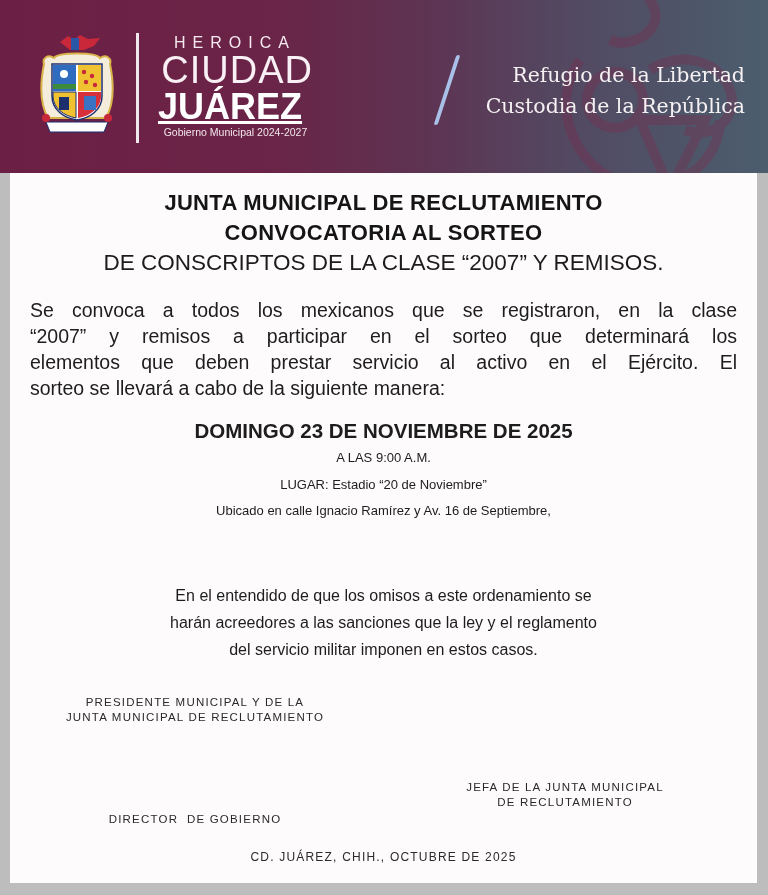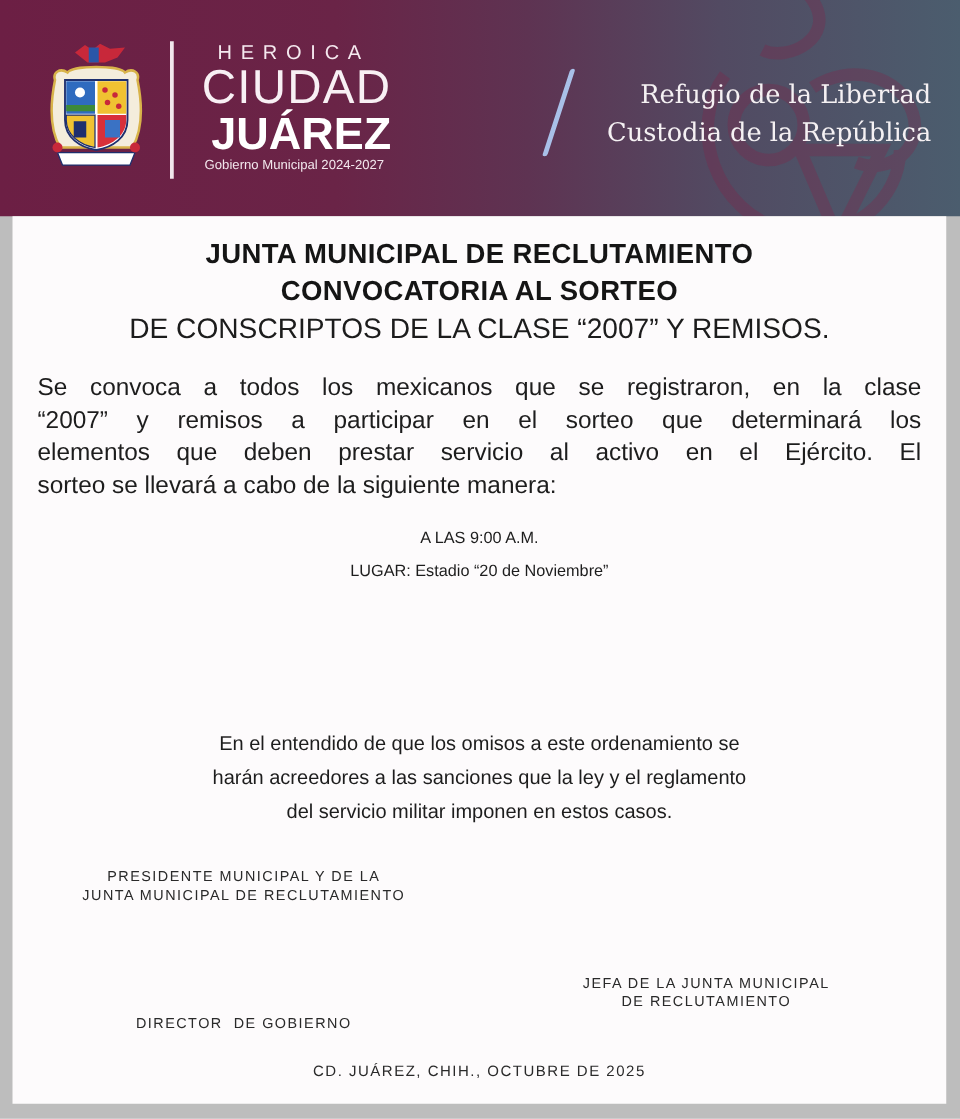--- a/index.html
+++ b/index.html
@@ -25,21 +25,21 @@
     position: absolute; left: 160px; top: 34px; width: 150px;
     text-align: center; color: #f5e9ef; font-size: 16px; letter-spacing: 7px;
   }
   .logo-ciudad {
     position: absolute; left: 158px; top: 50px; width: 155px;
     text-align: right; color: #f8f0f4; font-size: 38px; font-weight: 300; letter-spacing: 1px;
     line-height: 40px;
   }
   .logo-juarez {
     position: absolute; left: 158px; top: 88px; width: 155px;
-    text-align: right; color: #ffffff; font-size: 36px; font-weight: bold; line-height: 38px;
+    text-align: left; color: #ffffff; font-size: 36px; font-weight: bold; line-height: 38px; text-decoration: underline;
   }
   .logo-gob {
     position: absolute; left: 158px; top: 126px; width: 155px;
     text-align: center; color: #f2e6ec; font-size: 10.5px;
   }
   .slash {
     position: absolute; left: 445px; top: 55px; width: 4px; height: 70px;
     background: #a9c0e8; transform: skewX(-18deg); border-radius: 2px;
   }
   .motto {
@@ -135,22 +135,24 @@
   <div class="h-reg" style="top:77px;">DE CONSCRIPTOS DE LA CLASE “2007” Y REMISOS.</div>
 
   <div class="para" style="top:124px;">
     <div style="text-align:justify; text-align-last:justify;">Se convoca a todos los mexicanos que se registraron, en la clase</div>
     <div style="text-align:justify; text-align-last:justify;">“2007” y remisos a participar en el sorteo que determinará los</div>
     <div style="text-align:justify; text-align-last:justify;">elementos que deben prestar servicio al activo en el Ejército. El</div>
     <div style="text-align:left;">sorteo se llevará a cabo de la siguiente manera:</div>
   </div>
 
   <div class="event" style="top:244px;">
+    <div class="date">DOMINGO 23 DE NOVIEMBRE DE 2025</div>
     <div class="line">A LAS 9:00 A.M.</div>
     <div class="line">LUGAR: Estadio “20 de Noviembre”</div>
+    <div class="line">Ubicado en calle Ignacio Ramírez y Av. 16 de Septiembre,</div>
   </div>
 
   <div class="warning" style="top:409px;">
     <div>En el entendido de que los omisos a este ordenamiento se</div>
     <div>harán acreedores a las sanciones que la ley y el reglamento</div>
     <div>del servicio militar imponen en estos casos.</div>
   </div>
 
   <div class="sig" style="left:10px; top:522px; width:350px;">
     <div>PRESIDENTE MUNICIPAL Y DE LA</div>

